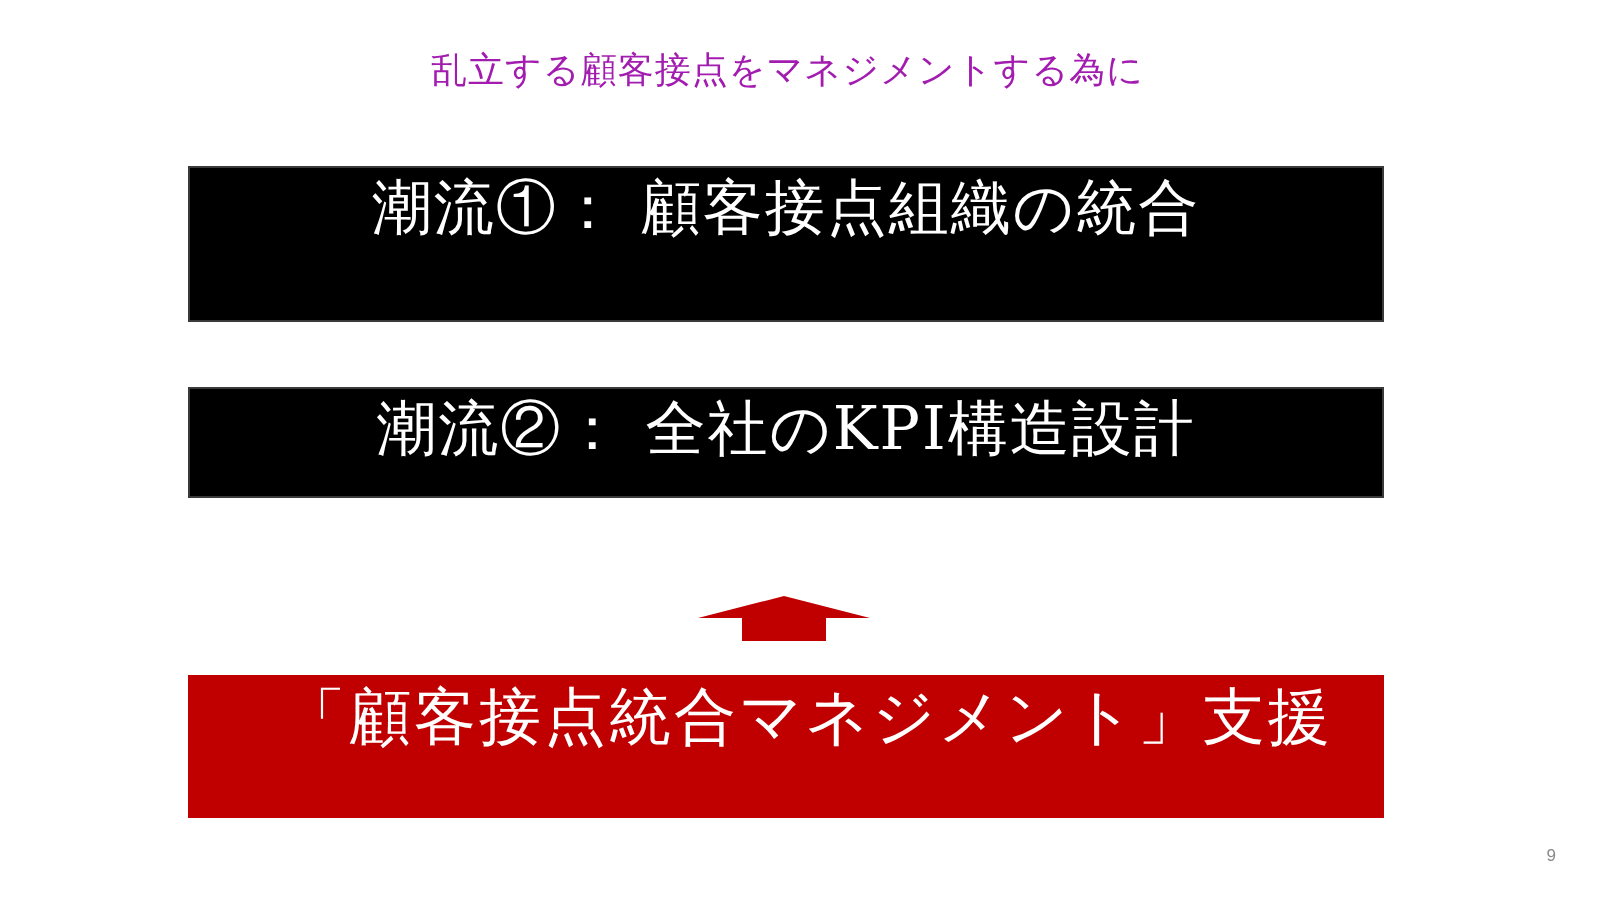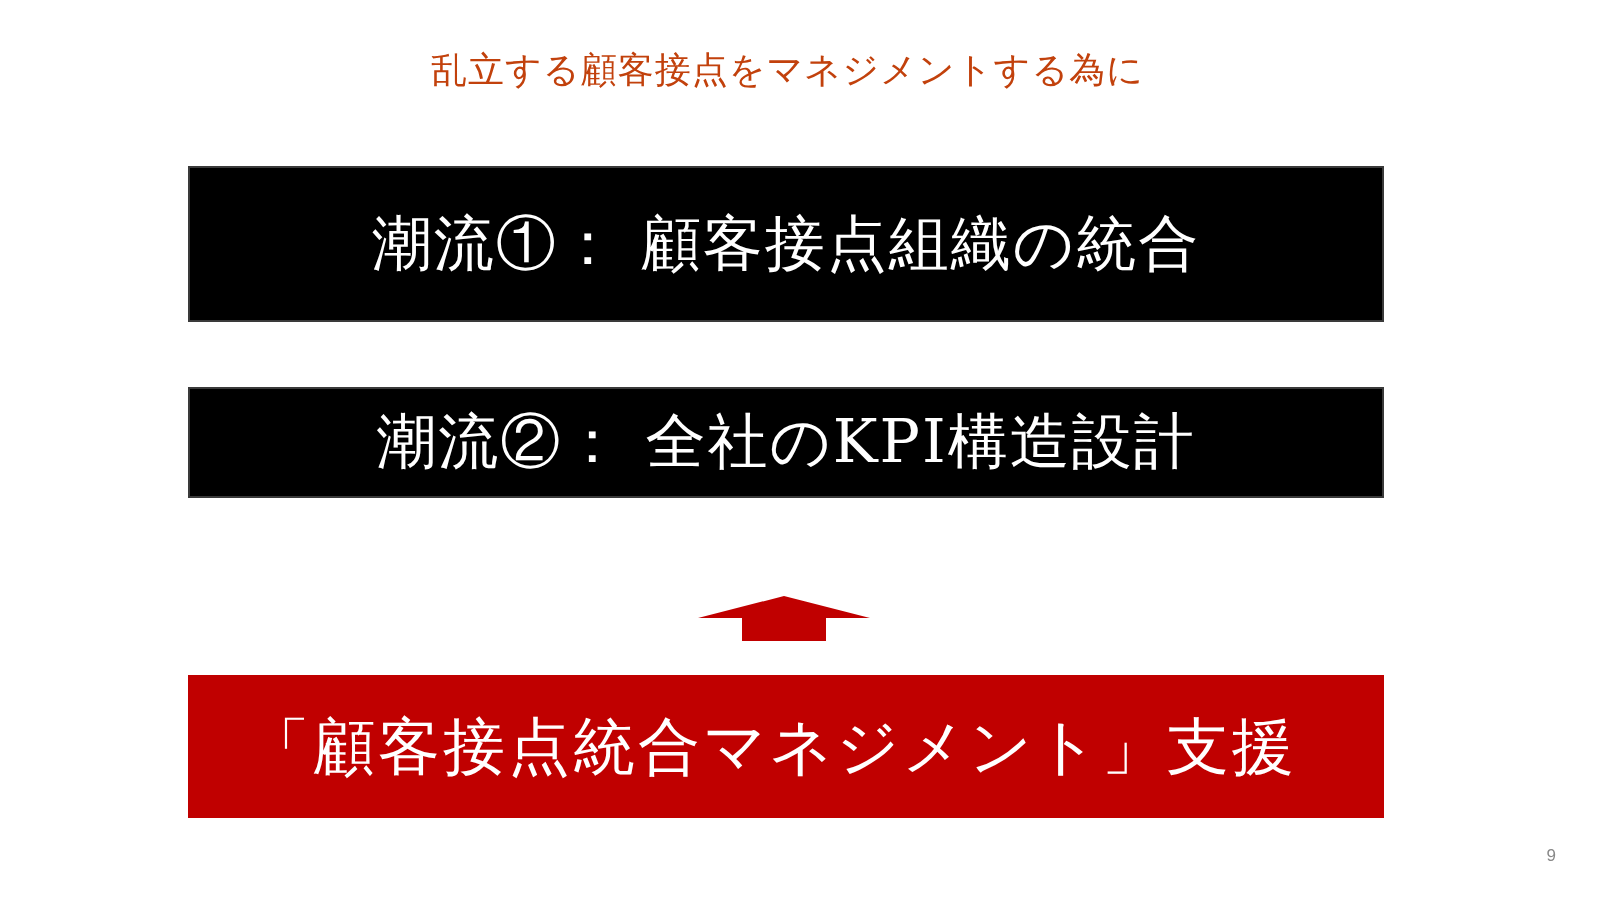--- a/index.html
+++ b/index.html
@@ -2,33 +2,33 @@
 <html><head>
 <meta charset="utf-8">
 <style>
   html, body { margin: 0; padding: 0; }
   body {
     width: 1600px; height: 900px; background: #ffffff; position: relative; overflow: hidden;
     font-family: "DejaVu Serif", "Liberation Serif", serif;
   }
   .title {
     position: absolute; left: 0; width: 1575px; top: 46px; text-align: center;
-    font-size: 36px; color: #c2410c; letter-spacing: 1px;
+    font-size: 36px; color: #a21caf; letter-spacing: 1px;
   }
   .box {
     position: absolute; left: 188px; width: 1196px;
-    display: flex; align-items: center; justify-content: center;
+    display: flex; align-items: flex-start; justify-content: center;
     color: #ffffff; box-sizing: border-box;
   }
   .box.black { background: #000000; border: 2px solid #3a3a3a; }
   .box1 { top: 166px; height: 156px; font-size: 60px; letter-spacing: 2px; }
   .box2 { top: 387px; height: 111px; font-size: 60px; letter-spacing: 2px; }
   .box3 {
     top: 675px; height: 143px; background: #c00000; font-size: 62px;
-    letter-spacing: 3px; justify-content: flex-start; padding-left: 60px;
+    letter-spacing: 3px; justify-content: flex-start; padding-left: 96px;
   }
   .arrow { position: absolute; left: 698px; top: 594px; width: 172px; height: 48px; }
   .pagenum {
     position: absolute; right: 44px; top: 846px; font-size: 17px; color: #888888;
     font-family: "Liberation Sans", sans-serif;
   }
 </style>
 </head>
 <body>
 

